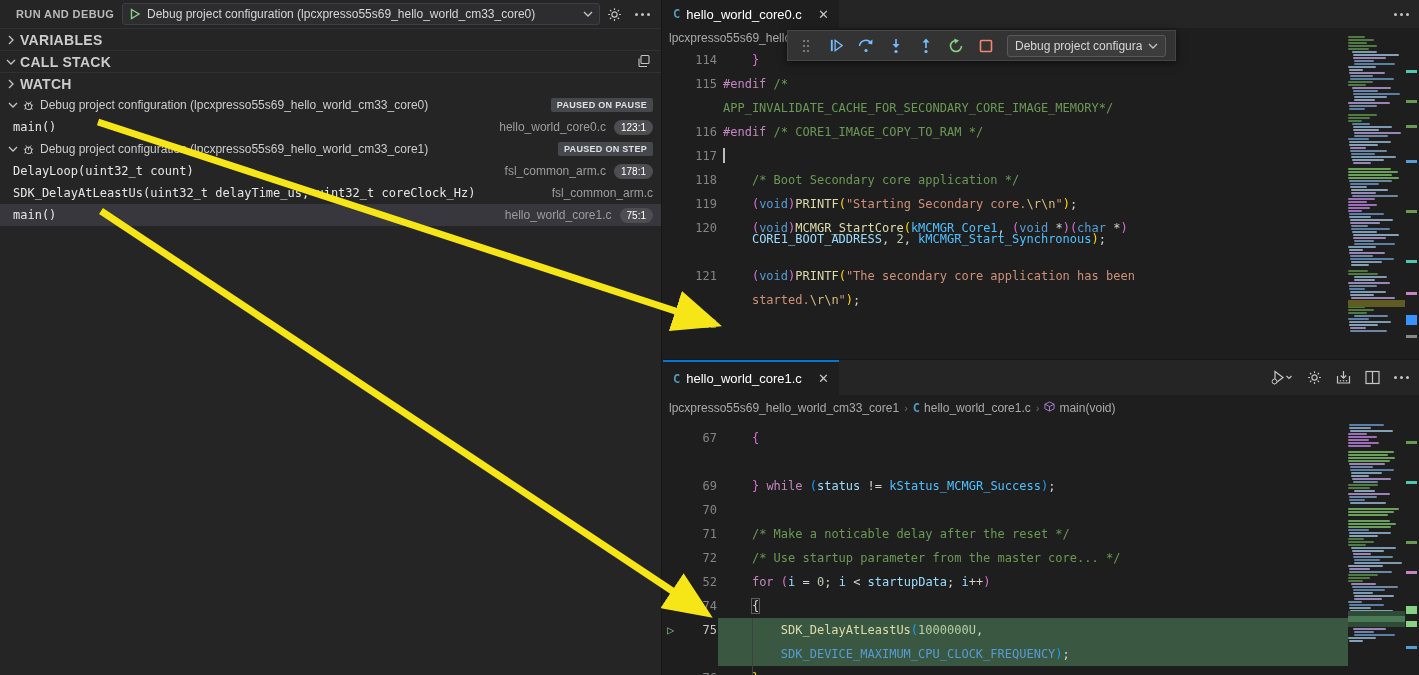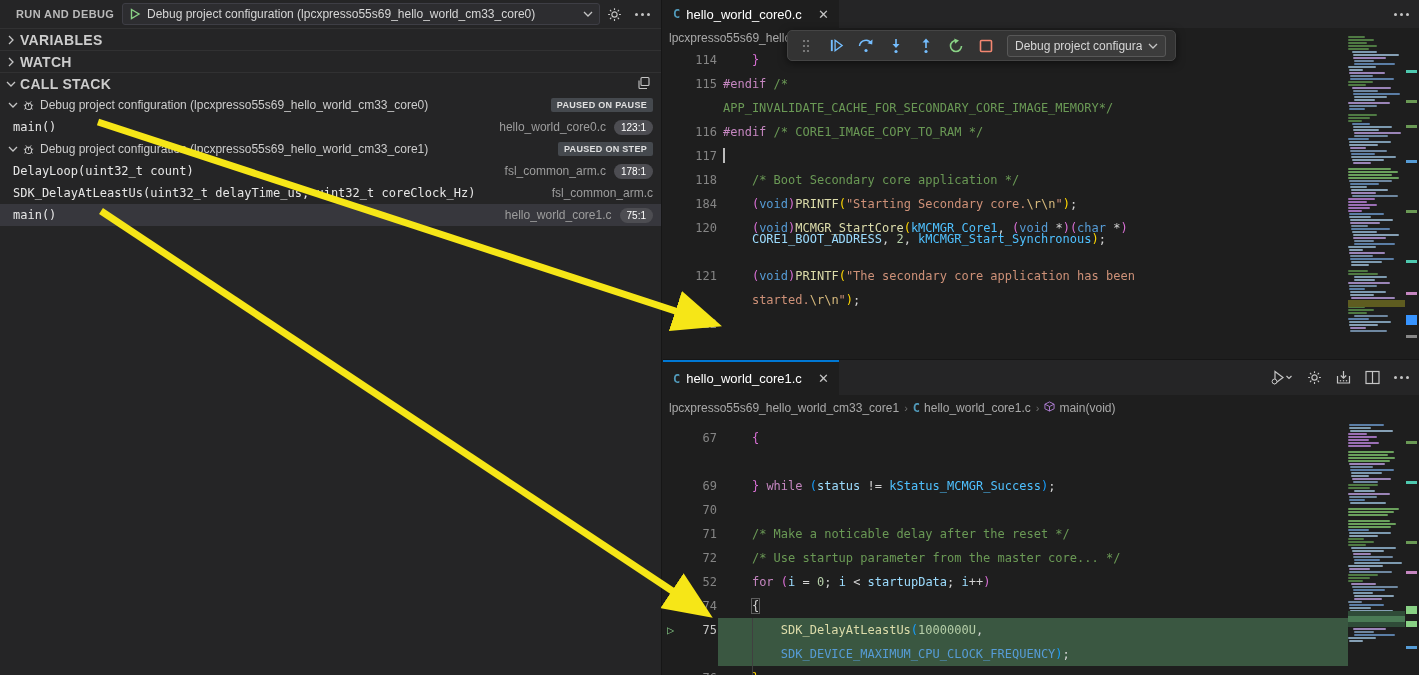--- a/index.html
+++ b/index.html
@@ -92,21 +92,21 @@
   .egroup.bottom .minimap { top:61px; bottom:0; }
   .mm-row { height:2px; margin-bottom:1px; border-radius:1px; }
   .mm-band { position:absolute; left:0; right:0; }
   .ruler { position:absolute; right:0; width:14px; }
   .egroup.top .ruler { top:30px; bottom:1px; }
   .egroup.bottom .ruler { top:61px; bottom:0; }
   .ruler-mark { position:absolute; left:1px; width:11px; }
 
   
   .dbg-toolbar { position:absolute; left:787px; top:30px; height:31px; z-index:30;
-    background:#333333; border:1px solid #454545; border-radius:5px;
+    background:#333333; border:1px solid #454545; border-radius:0;
     box-shadow:0 2px 8px rgba(0,0,0,.55); display:flex; align-items:center;
     gap:12px; padding:1px 9px; }
   .dbg-btn { display:flex; align-items:center; justify-content:center; width:18px;
     height:18px; cursor:pointer; }
   .dbg-select { display:flex; align-items:center; gap:6px; background:#3c3c3c;
     border:1px solid #585858; border-radius:3px; height:22px; padding:0 7px; cursor:pointer; }
   .dbg-select-label { font-size:12px; color:#d6d6d6; white-space:nowrap; overflow:hidden;
     max-width:150px; }
 
   
@@ -153,41 +153,41 @@
         <svg width="10" height="10" viewBox="0 0 10 10">
             <polyline points="3,1 7,5 3,9" fill="none" stroke="#c5c5c5" stroke-width="1.3"></polyline>
           </svg>
       </span>
       <span class="section-label">VARIABLES</span>
     </div>
 
     <div class="section-row">
       <span style="display:flex">
         <svg width="10" height="10" viewBox="0 0 10 10">
-            <polyline points="3,1 7,5 3,9" fill="none" stroke="#c5c5c5" stroke-width="1.3"></polyline>
-          </svg>
-      </span>
-      <span class="section-label">WATCH</span>
-    </div>
-
-    <div class="section-row">
-      <span style="display:flex">
-        <svg width="10" height="10" viewBox="0 0 10 10">
             <polyline points="1,3 5,7 9,3" fill="none" stroke="#c5c5c5" stroke-width="1.3"></polyline>
           </svg>
       </span>
       <span class="section-label">CALL STACK</span>
       <span class="section-right">
         <svg width="14" height="14" viewBox="0 0 14 14">
             <rect x="4" y="1.5" width="8" height="8" rx="1" fill="none" stroke="#c5c5c5" stroke-width="1.1"></rect>
             <path d="M2 4.5 v7 a1 1 0 0 0 1 1 h7" fill="none" stroke="#c5c5c5" stroke-width="1.1"></path>
           </svg>
       </span>
     </div>
 
+    <div class="section-row">
+      <span style="display:flex">
+        <svg width="10" height="10" viewBox="0 0 10 10">
+            <polyline points="3,1 7,5 3,9" fill="none" stroke="#c5c5c5" stroke-width="1.3"></polyline>
+          </svg>
+      </span>
+      <span class="section-label">WATCH</span>
+    </div>
+
     <div id="callstack-rows">
         <div class="cs-row">
           <span class="cs-chev">
             <svg width="10" height="10" viewBox="0 0 10 10">
               <polyline points="1,3 5,7 9,3" fill="none" stroke="#c5c5c5" stroke-width="1.3"></polyline>
             </svg>
           </span>
           <span class="bug-ico">
             <svg width="13" height="13" viewBox="0 0 14 14">
               <circle cx="7" cy="8" r="3.4" fill="none" stroke="#c5c5c5" stroke-width="1.1"></circle>
@@ -301,21 +301,21 @@
           </div>
           <div class="code-row" style="top: 96px;">
             <span class="gut-num">117</span>
             <span class="row-content"><span class="caret"></span></span>
           </div>
           <div class="code-row" style="top: 120px;">
             <span class="gut-num">118</span>
             <span class="row-content"><span class="tok-pl">    </span><span class="tok-com">/* Boot Secondary core application */</span></span>
           </div>
           <div class="code-row" style="top: 144px;">
-            <span class="gut-num">184</span>
+            <span class="gut-num">119</span>
             <span class="row-content"><span class="tok-pl">    </span><span class="tok-b2">(</span><span class="tok-type">void</span><span class="tok-b2">)</span><span class="tok-fn">PRINTF</span><span class="tok-b1">(</span><span class="tok-str">"Starting Secondary core.</span><span class="tok-esc">\r\n</span><span class="tok-str">"</span><span class="tok-b1">)</span><span class="tok-pl">;</span></span>
           </div>
           <div class="code-row" style="top: 168px;">
             <span class="gut-num">120</span>
             <span class="row-content"><span class="tok-pl">    </span><span class="tok-b2">(</span><span class="tok-type">void</span><span class="tok-b2">)</span><span class="tok-fn">MCMGR_StartCore</span><span class="tok-b1">(</span><span class="tok-enum">kMCMGR_Core1</span><span class="tok-pl">, </span><span class="tok-b2">(</span><span class="tok-type">void</span><span class="tok-pl"> *</span><span class="tok-b2">)</span><span class="tok-b2">(</span><span class="tok-type">char</span><span class="tok-pl"> *</span><span class="tok-b2">)</span></span>
           </div>
           <div class="code-row" style="top: 179px; text-align: right;">
             <span class="gut-num"></span>
             <span class="row-content"><span class="tok-pl">    </span><span class="tok-var">CORE1_BOOT_ADDRESS</span><span class="tok-pl">, </span><span class="tok-num">2</span><span class="tok-pl">, </span><span class="tok-enum">kMCMGR_Start_Synchronous</span><span class="tok-b1">)</span><span class="tok-pl">;</span></span>
           </div>

